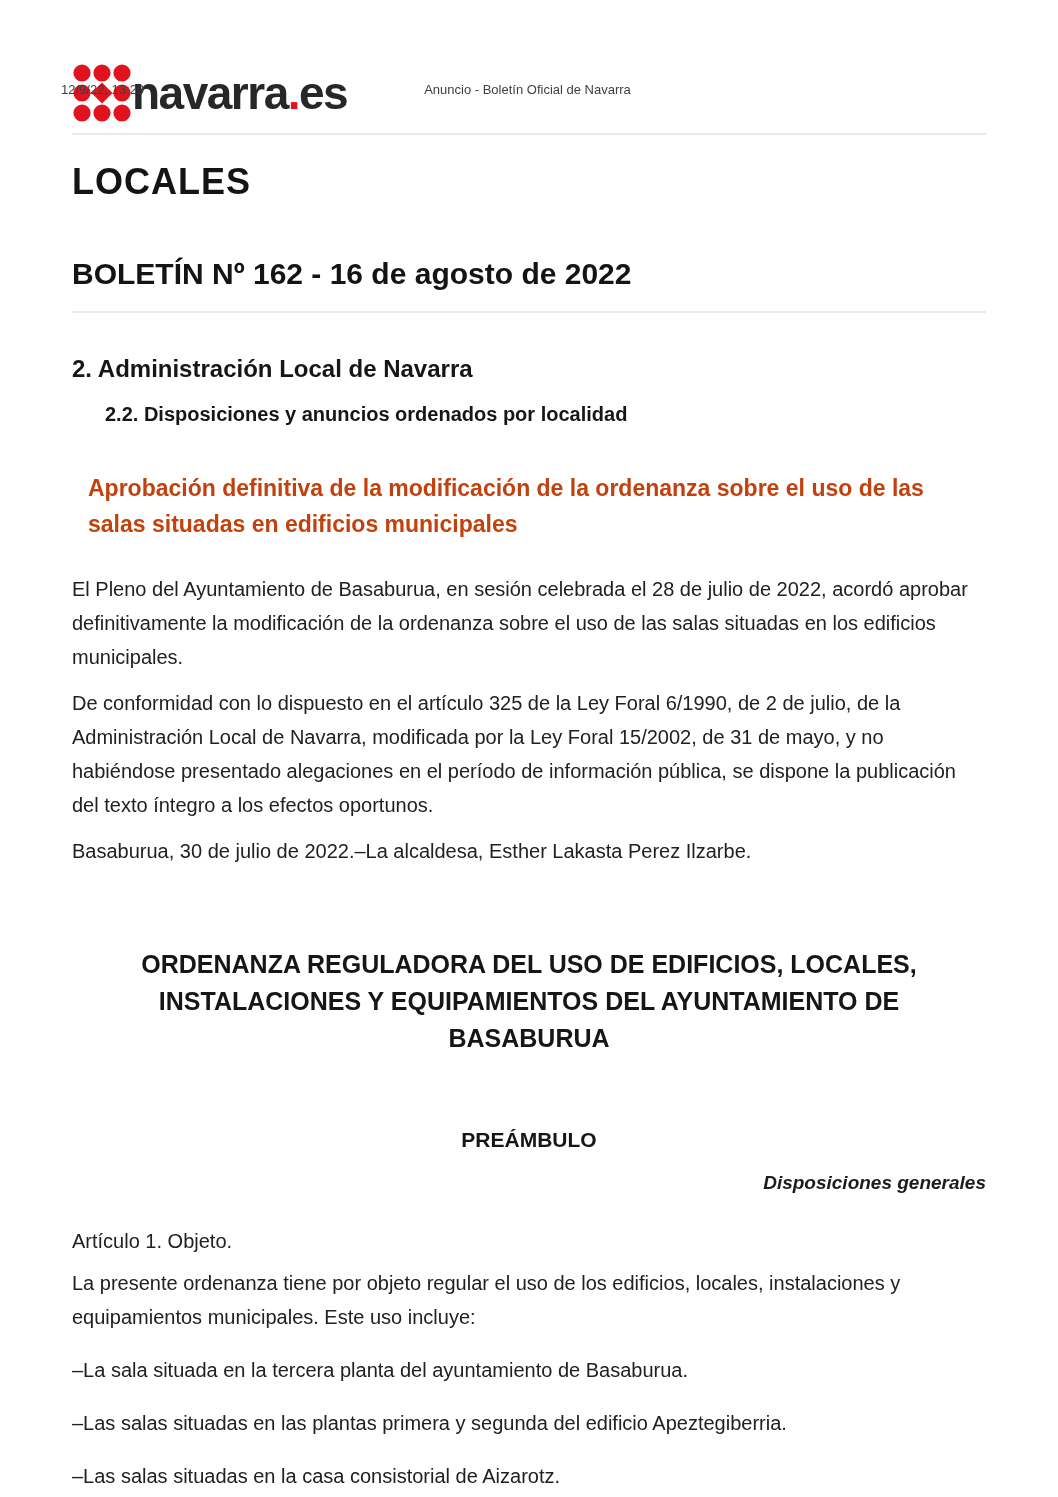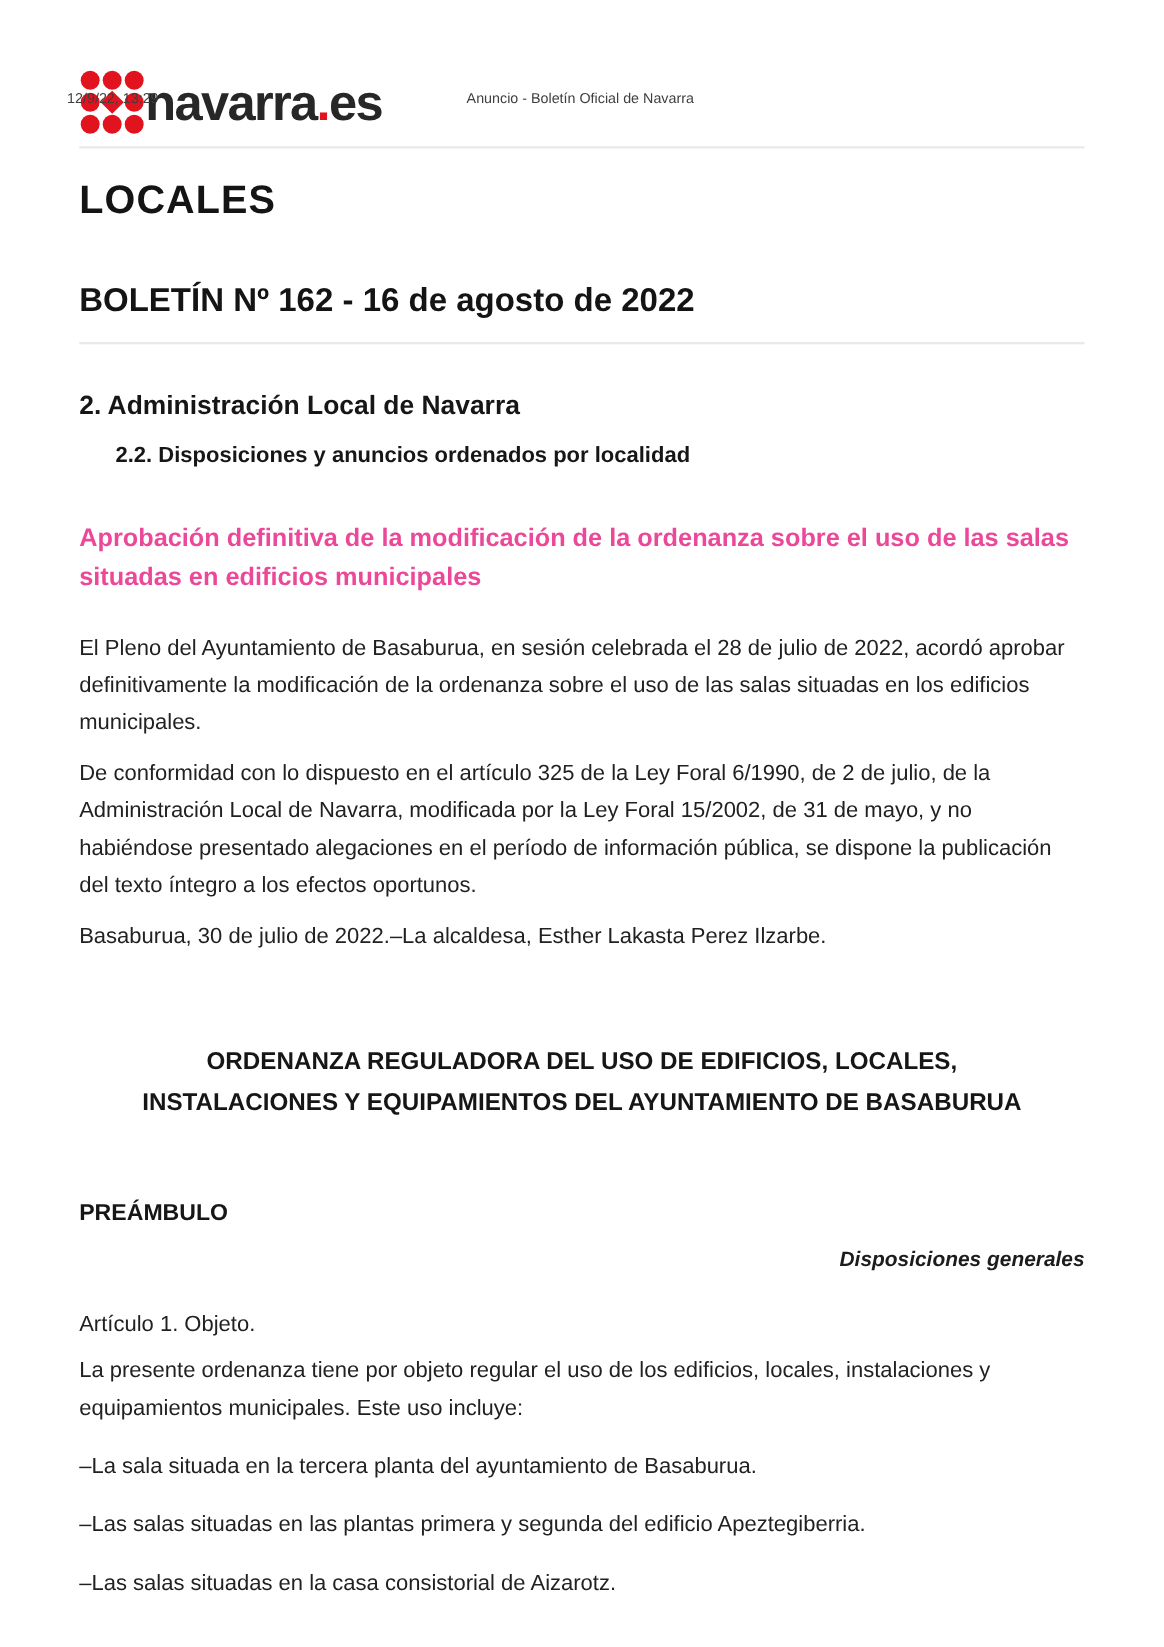--- a/index.html
+++ b/index.html
@@ -57,38 +57,38 @@
   }
   h4.subsection {
     font-size: 20px; font-weight: bold; color: #161616;
     margin: 21px 0 0 33px; line-height: 1.15;
   }
   .locality {
     font-size: 19px; color: #222; margin: 15px 0 0 33px; line-height: 1.15;
   }
 
   h3.announce-title {
-    font-size: 23px; font-weight: bold; color: #ec4899;
-    margin: 44px 0 0 0; line-height: 36px; max-width: 900px;
+    font-size: 23px; font-weight: bold; color: #c2410c;
+    margin: 44px 0 0 16px; line-height: 36px; max-width: 900px;
   }
 
   p.body-par {
     font-size: 20px; line-height: 34px; color: #212121;
     margin: 12px 0 0 0; max-width: 916px;
   }
   p.first-par { margin-top: 30px; }
 
   .ordinance-title {
-    font-size: 22px; font-weight: bold; color: #161616;
+    font-size: 25px; font-weight: bold; color: #161616;
     text-align: center; line-height: 37px;
     max-width: 820px; margin: 78px auto 0 auto;
   }
   .preamble {
     font-size: 21px; font-weight: bold; color: #161616;
-    text-align: left; margin: 70px 0 0 0; line-height: 1.2;
+    text-align: center; margin: 70px 0 0 0; line-height: 1.2;
   }
   .preamble-sub {
     font-size: 19px; font-weight: bold; font-style: italic; color: #1c1c1c;
     text-align: right; margin: 20px 0 0 0; line-height: 1.2;
   }
   .article-heading {
     font-size: 20px; color: #212121; margin: 33px 0 0 0; line-height: 1.3;
   }
   p.list-par { margin-top: 19px; }
 </style>

